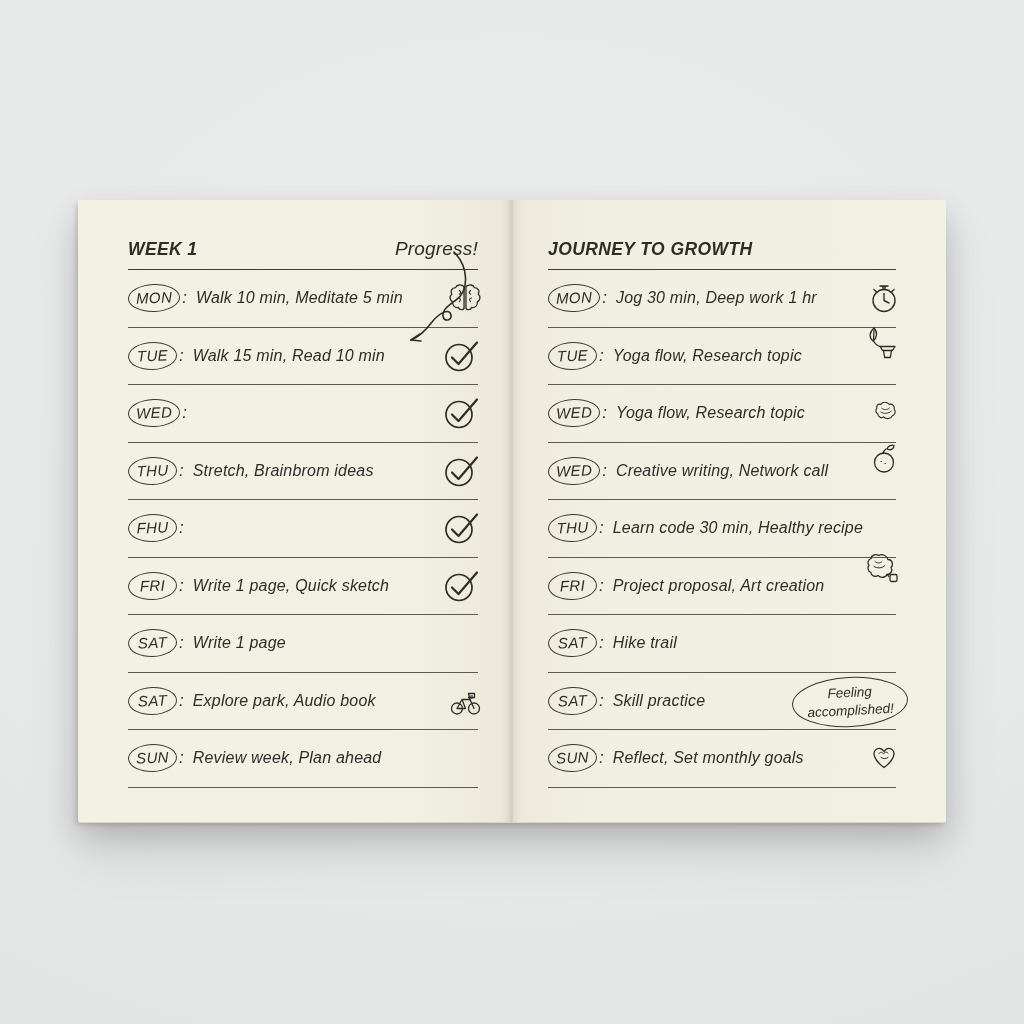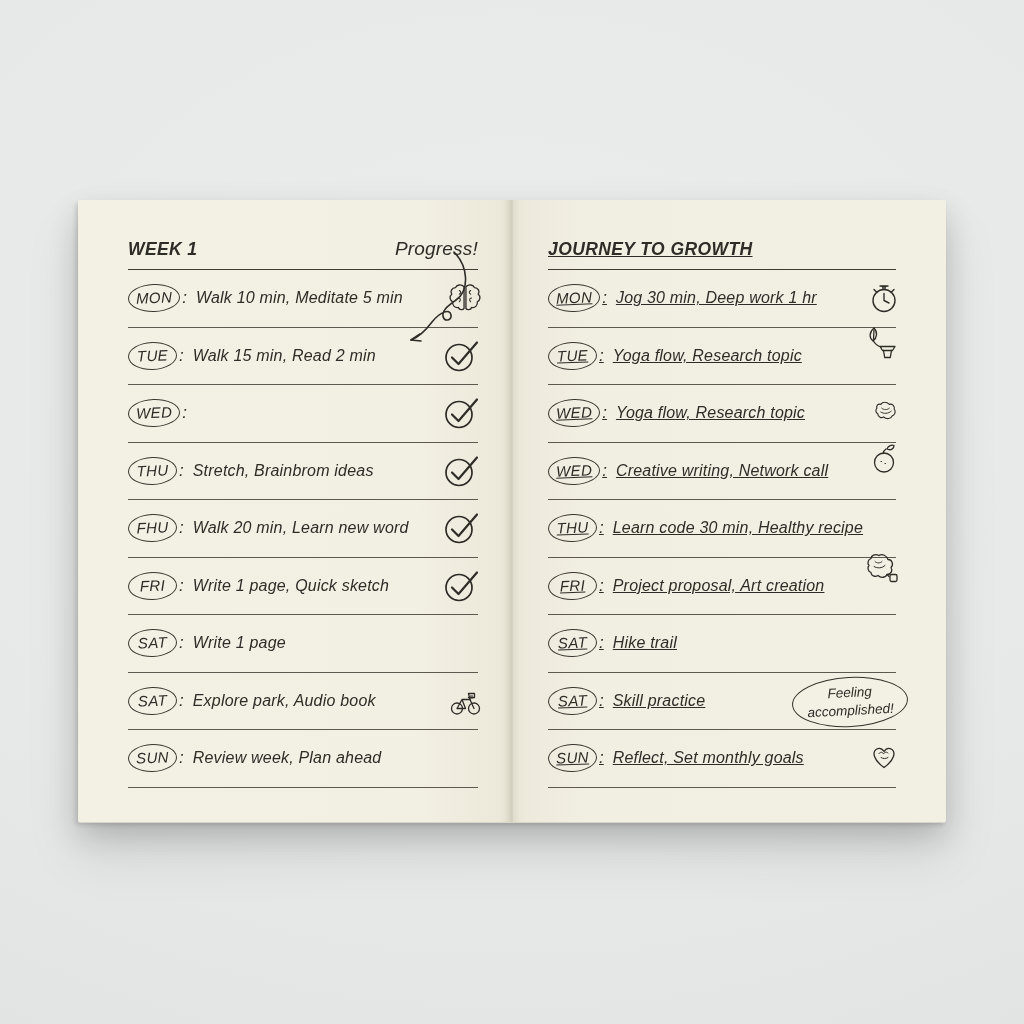--- a/index.html
+++ b/index.html
@@ -17,21 +17,20 @@
   .page{position:relative;width:50%;height:100%;box-sizing:border-box;}
   .page-left{
     background:linear-gradient(to right,#f3f1e4 0%, #f2f0e3 78%, #ece9da 97%, #e2dfcf 100%);
     border-radius:2px 0 0 2px;
     padding:16px 34px 12px 50px;
   }
   .page-right{
     background:linear-gradient(to right,#e6e3d4 0%, #edeadc 3%, #f1efe2 16%, #f2f0e3 100%);
     border-radius:0 2px 2px 0;
     padding:16px 50px 16px 36px;
-    text-decoration:underline;
   }
   .fold{
     position:absolute;left:49.2%;top:0;width:1.6%;height:100%;pointer-events:none;
     background:linear-gradient(to right, rgba(90,82,60,0) 0%, rgba(90,82,60,.10) 45%, rgba(90,82,60,.16) 50%, rgba(90,82,60,.05) 60%, rgba(90,82,60,0) 100%);
   }
   .page-header{
     display:flex;justify-content:space-between;align-items:flex-end;
     height:44px;padding-bottom:9px;
     border-bottom:1.5px solid rgba(44,40,33,.9);
     font-style:italic;font-weight:bold;font-size:17.5px;letter-spacing:.4px;
@@ -89,21 +88,21 @@
           <path d="M17 4 C14 1 9 2 8 5 C4 5 2 9 4 12 C1 14 2 19 5 20 C4 24 8 27 11 26 C12 29 16 29 17 27 Z"></path>
           <path d="M19 4 C22 1 27 2 28 5 C32 5 34 9 32 12 C35 14 34 19 31 20 C32 24 28 27 25 26 C24 29 20 29 19 27 Z"></path>
           <path d="M12 8 c2 1 2 3 0 4 M24 8 c-2 1 -2 3 0 4 M11 16 c2 0 3 2 1 4 M25 16 c-2 0 -3 2 -1 4" stroke-width="1.1"></path>
         </svg>
       </span>
     </div>
 
     <div class="row">
       <span class="day-badge"><span>TUE</span></span>
         <span class="colon">:</span>
-      <span class="activity">Walk 15 min, Read 2 min</span>
+      <span class="activity">Walk 15 min, Read 10 min</span>
       <span class="row-icon">
         <svg class="doodle" width="39" height="35" viewBox="0 0 39 35" fill="none" stroke="#2e2c27" stroke-linecap="round" stroke-linejoin="round">
           <circle cx="16" cy="19" r="13" stroke-width="1.7"></circle>
           <path d="M9 19 l6.5 6.5 L34 4" stroke-width="2.2"></path>
         </svg>
       </span>
     </div>
 
     <div class="row">
       <span class="day-badge"><span>WED</span></span>
@@ -124,21 +123,20 @@
         <svg class="doodle" width="39" height="35" viewBox="0 0 39 35" fill="none" stroke="#2e2c27" stroke-linecap="round" stroke-linejoin="round">
           <circle cx="16" cy="19" r="13" stroke-width="1.7"></circle>
           <path d="M9 19 l6.5 6.5 L34 4" stroke-width="2.2"></path>
         </svg>
       </span>
     </div>
 
     <div class="row">
       <span class="day-badge"><span>FHU</span></span>
         <span class="colon">:</span>
-      <span class="activity">Walk 20 min, Learn new word</span>
       <span class="row-icon">
         <svg class="doodle" width="39" height="35" viewBox="0 0 39 35" fill="none" stroke="#2e2c27" stroke-linecap="round" stroke-linejoin="round">
           <circle cx="16" cy="19" r="13" stroke-width="1.7"></circle>
           <path d="M9 19 l6.5 6.5 L34 4" stroke-width="2.2"></path>
         </svg>
       </span>
     </div>
 
     <div class="row">
       <span class="day-badge"><span>FRI</span></span>

